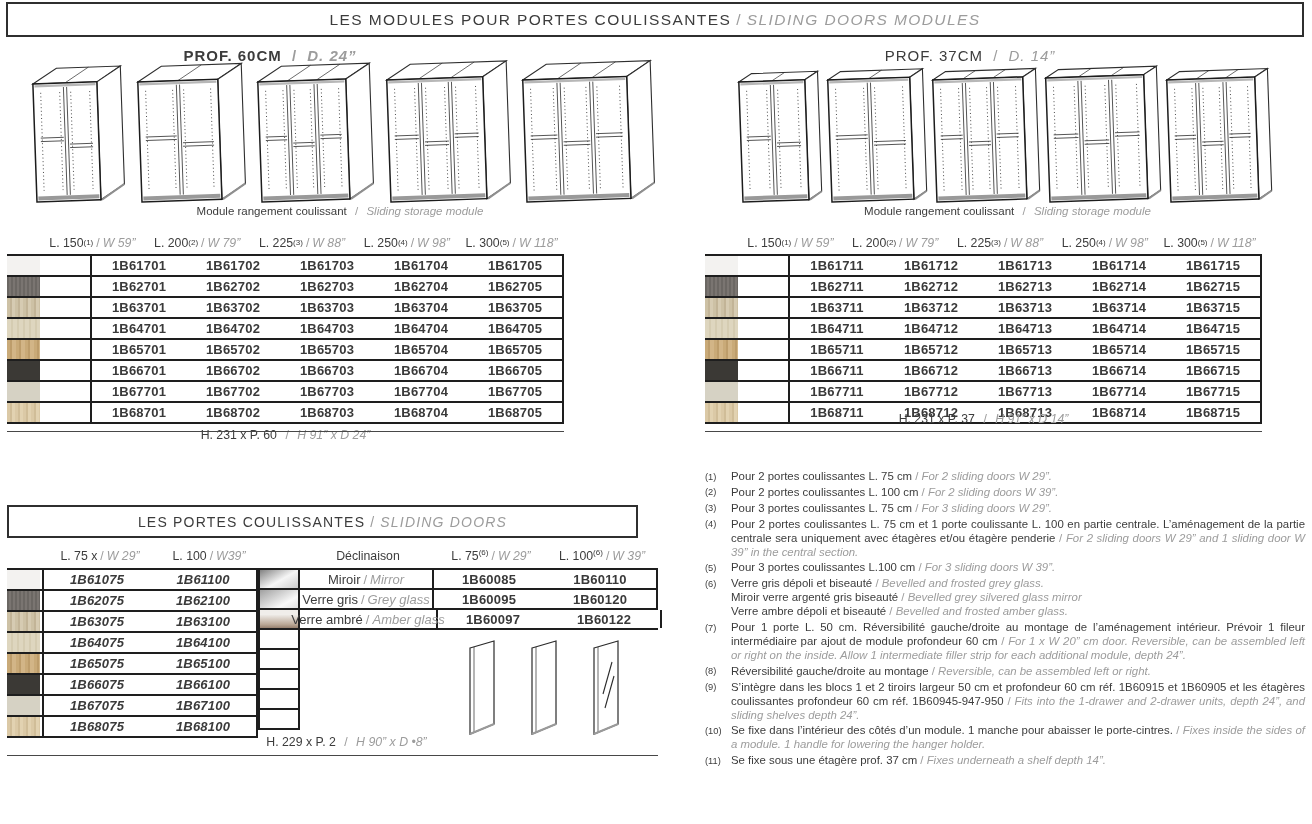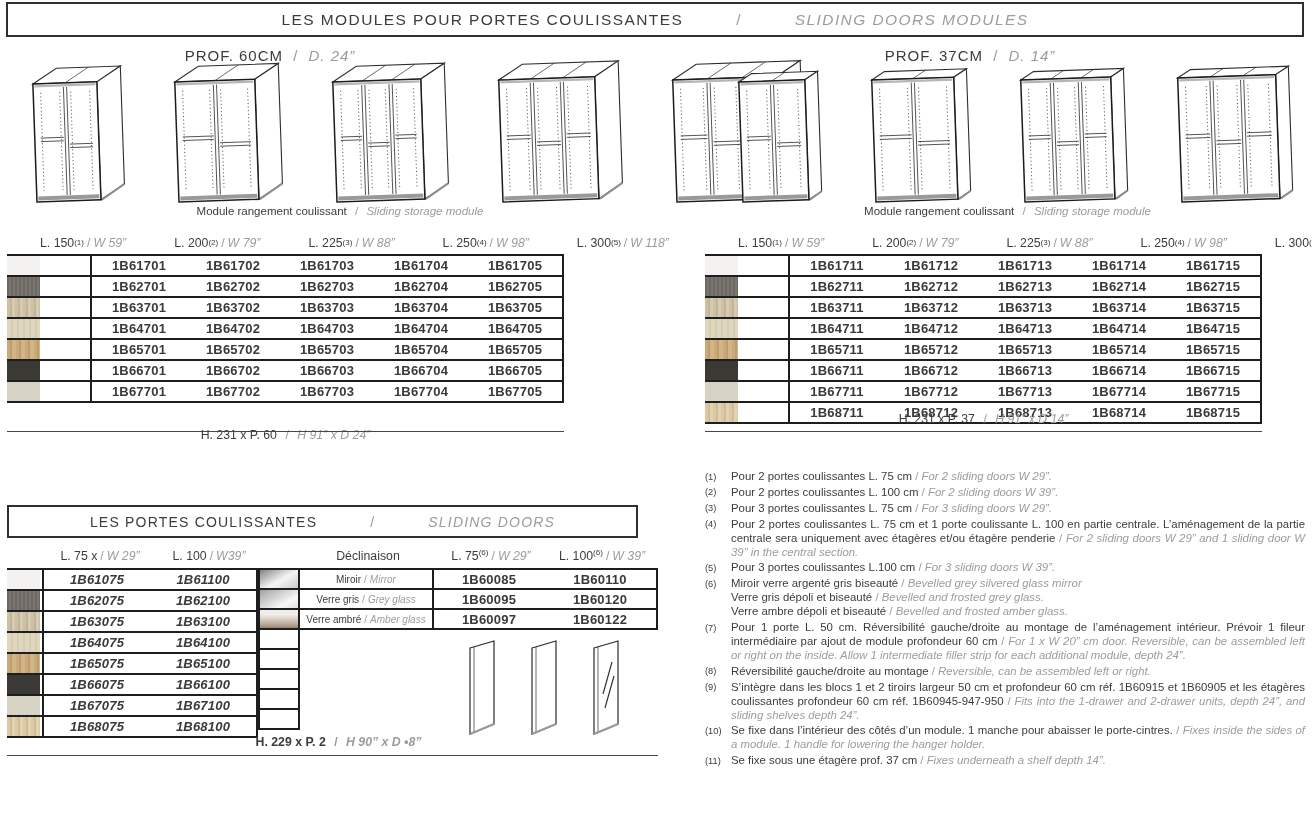--- a/index.html
+++ b/index.html
@@ -1,18 +1,18 @@
 <!DOCTYPE html>
 <html><head>
 <meta charset="utf-8">
 <style>
   html,body{margin:0;padding:0;background:#fff;}
   body{width:1312px;height:824px;font-family:"Liberation Sans","DejaVu Sans",sans-serif;color:#3a3a3a;}
   .page{position:relative;width:1312px;height:824px;background:#fff;overflow:hidden;}
-  .abs{position:absolute;gap:48px;}
+  .abs{position:absolute;}
   .fr{color:#3c3c3c;}
   .en{font-style:italic;color:#9c9c9c;}
   .sep{color:#9c9c9c;margin:0 5px;}
   sup.fnsup{font-size:8px;vertical-align:super;line-height:0;}
 
   .banner{left:6px;top:2px;width:1294px;height:31px;border:2px solid #2f2f2f;
           display:flex;align-items:center;justify-content:center;
           font-size:15.5px;letter-spacing:1.4px;}
   .prof-title{top:47px;text-align:center;font-size:15px;letter-spacing:1px;}
   .wrow{display:flex;align-items:flex-end;justify-content:space-between;}
@@ -36,41 +36,41 @@
 
   .section-box{left:7px;top:505px;width:627px;height:29px;border:2px solid #2f2f2f;
                display:flex;align-items:center;justify-content:center;font-size:14px;letter-spacing:1.2px;}
   .bhead{top:549px;font-size:12.3px;text-align:center;white-space:nowrap;}
 
   .mid-cell{height:18px;border-top:2px solid #1e1e1e;border-right:2px solid #1e1e1e;border-left:2px solid #1e1e1e;}
   .mid-col .mid-cell:last-child{border-bottom:2px solid #1e1e1e;}
   .drow{display:flex;height:18px;border-top:2px solid #1e1e1e;}
   .drow:last-child{border-bottom:2px solid #1e1e1e;}
   .dlabel{width:136px;border-right:2px solid #1e1e1e;display:flex;align-items:center;justify-content:center;
-          font-size:10px;white-space:nowrap;}
+          font-size:13px;white-space:nowrap;}
   .dlabel .sep{margin:0 3px;}
   .dcodes{flex:1;display:grid;grid-template-columns:110px 112px;border-right:2px solid #1e1e1e;}
 
   .footnotes{left:705px;top:470px;width:600px;font-size:11.4px;line-height:1.22;}
   .fn{position:relative;padding-left:26px;margin-bottom:2px;}
   .fn-num{position:absolute;left:0;top:1.5px;font-size:9.3px;color:#3c3c3c;}
   .fn-part{text-align:justify;}
 </style>
 </head>
 <body>
 
 <div class="page">
 
   <div class="abs banner">
     <span class="fr">LES MODULES POUR PORTES COULISSANTES</span>
     <span class="sep">/</span>
     <span class="en">SLIDING DOORS MODULES</span>
   </div>
 
-  <div class="abs prof-title" style="left:95px;width:350px;">
+  <div class="abs prof-title" style="left:95px;width:350px;font-weight:bold;">
     <span class="fr">PROF. 60CM</span>
     <span class="sep">/</span>
     <span class="en">D. 24”</span>
   </div>
   <div id="wardrobes-left" class="abs wrow" style="left:34px;top:62px;width:624px;height:148px;">
       <svg width="94" height="144" viewBox="0 0 94 144" style="overflow:visible">
         <g transform="rotate(-2 3 136)">
           <polygon points="3,18 27,3 91,3 67,18" fill="#fff" stroke="#2e2e2e" stroke-width="1.1"></polygon>
           <line x1="35" y1="18" x2="59" y2="3" stroke="#2e2e2e" stroke-width="0.7"></line>
           <polygon points="67,18 91,3 91,121 67,136" fill="#fff" stroke="#2e2e2e" stroke-width="1.1"></polygon>
@@ -297,20 +297,30 @@
       <div class="prow">
         <div class="swatch-cell" style="background: rgb(214, 210, 196);"></div>
         <div class="codes codes-5">
           <div class="code">1B67701</div>
           <div class="code">1B67702</div>
           <div class="code">1B67703</div>
           <div class="code">1B67704</div>
           <div class="code">1B67705</div>
         </div>
       </div>
+      <div class="prow">
+        <div class="swatch-cell" style="background: repeating-linear-gradient(90deg, rgb(219, 201, 166) 0px, rgb(219, 201, 166) 3px, rgb(208, 189, 152) 3px, rgb(208, 189, 152) 5px, rgb(226, 210, 177) 5px, rgb(226, 210, 177) 8px);"></div>
+        <div class="codes codes-5">
+          <div class="code">1B68701</div>
+          <div class="code">1B68702</div>
+          <div class="code">1B68703</div>
+          <div class="code">1B68704</div>
+          <div class="code">1B68705</div>
+        </div>
+      </div>
     </div>
   <div class="abs tfoot" style="left:7px;top:412px;width:557px;margin-top:16px;">
     <span class="fr">H. 231 x P. 60</span>
     <span class="sep">/</span>
     <span class="en">H 91” x D 24”</span>
   </div>
   <div class="abs rule" style="left:7px;top:431px;width:557px;"></div>
 
   <div class="abs prof-title" style="left:795px;width:350px;">
     <span class="fr">PROF. 37CM</span>
@@ -703,21 +713,21 @@
         <polygon points="70,10 94,3 94,86 70,96" fill="#fff" stroke="#2b2b2b" stroke-width="1.2"></polygon>
         <line x1="74" y1="9" x2="74" y2="94.5" stroke="#2b2b2b" stroke-width="0.7"></line>
         <line x1="70" y1="96" x2="94" y2="86" stroke="#9a9a9a" stroke-width="2"></line>
         <polygon points="132,10 156,3 156,86 132,96" fill="#fff" stroke="#2b2b2b" stroke-width="1.2"></polygon>
         <line x1="136" y1="9" x2="136" y2="94.5" stroke="#2b2b2b" stroke-width="0.7"></line>
         <line x1="132" y1="96" x2="156" y2="86" stroke="#9a9a9a" stroke-width="2"></line>
         <line x1="141" y1="56" x2="150" y2="24" stroke="#2b2b2b" stroke-width="1.1"></line>
         <line x1="143" y1="70" x2="152" y2="38" stroke="#2b2b2b" stroke-width="1.1"></line>
       </svg></div>
 
-  <div class="abs tfoot" style="left:13px;top:735px;width:651px;font-weight:bold;">
+  <div class="abs tfoot" style="left:21px;top:735px;width:651px;">
     <span class="fr">H. 229 x P. 2</span>
     <span class="sep">/</span>
     <span class="en">H 90” x D •8”</span>
   </div>
   <div class="abs rule" style="left:7px;top:755px;width:651px;"></div>
 
   <div id="footnotes" class="abs footnotes">
       <div class="fn">
         <span class="fn-num">(1)</span>
         <div class="fn-part"><span class="fr">Pour 2 portes coulissantes L. 75 cm</span><span class="sep" style="margin: 0px;"> / </span><span class="en">For 2 sliding doors W 29”.</span></div>
@@ -733,22 +743,22 @@
       <div class="fn">
         <span class="fn-num">(4)</span>
         <div class="fn-part"><span class="fr">Pour 2 portes coulissantes L. 75 cm et 1 porte coulissante L. 100 en partie centrale. L’aménagement de la partie centrale sera uniquement avec étagères et/ou étagère penderie</span><span class="sep" style="margin: 0px;"> / </span><span class="en">For 2 sliding doors W 29” and 1 sliding door W 39” in the central section.</span></div>
       </div>
       <div class="fn">
         <span class="fn-num">(5)</span>
         <div class="fn-part"><span class="fr">Pour 3 portes coulissantes L.100 cm</span><span class="sep" style="margin: 0px;"> / </span><span class="en">For 3 sliding doors W 39”.</span></div>
       </div>
       <div class="fn">
         <span class="fn-num">(6)</span>
+        <div class="fn-part"><span class="fr">Verre gris dépoli et biseauté</span><span class="sep" style="margin: 0px;"> / </span><span class="en">Bevelled and frosted grey glass.</span></div>
         <div class="fn-part"><span class="fr">Miroir verre argenté gris biseauté</span><span class="sep" style="margin: 0px;"> / </span><span class="en">Bevelled grey silvered glass mirror</span></div>
-        <div class="fn-part"><span class="fr">Verre gris dépoli et biseauté</span><span class="sep" style="margin: 0px;"> / </span><span class="en">Bevelled and frosted grey glass.</span></div>
         <div class="fn-part"><span class="fr">Verre ambre dépoli et biseauté</span><span class="sep" style="margin: 0px;"> / </span><span class="en">Bevelled and frosted amber glass.</span></div>
       </div>
       <div class="fn">
         <span class="fn-num">(7)</span>
         <div class="fn-part"><span class="fr">Pour 1 porte L. 50 cm. Réversibilité gauche/droite au montage de l’aménagement intérieur. Prévoir 1 fileur intermédiaire par ajout de module profondeur 60 cm</span><span class="sep" style="margin: 0px;"> / </span><span class="en">For 1 x W 20” cm door. Reversible, can be assembled left or right on the inside. Allow 1 intermediate filler strip for each additional module, depth 24”.</span></div>
       </div>
       <div class="fn">
         <span class="fn-num">(8)</span>
         <div class="fn-part"><span class="fr">Réversibilité gauche/droite au montage</span><span class="sep" style="margin: 0px;"> / </span><span class="en">Reversible, can be assembled left or right.</span></div>
       </div>

